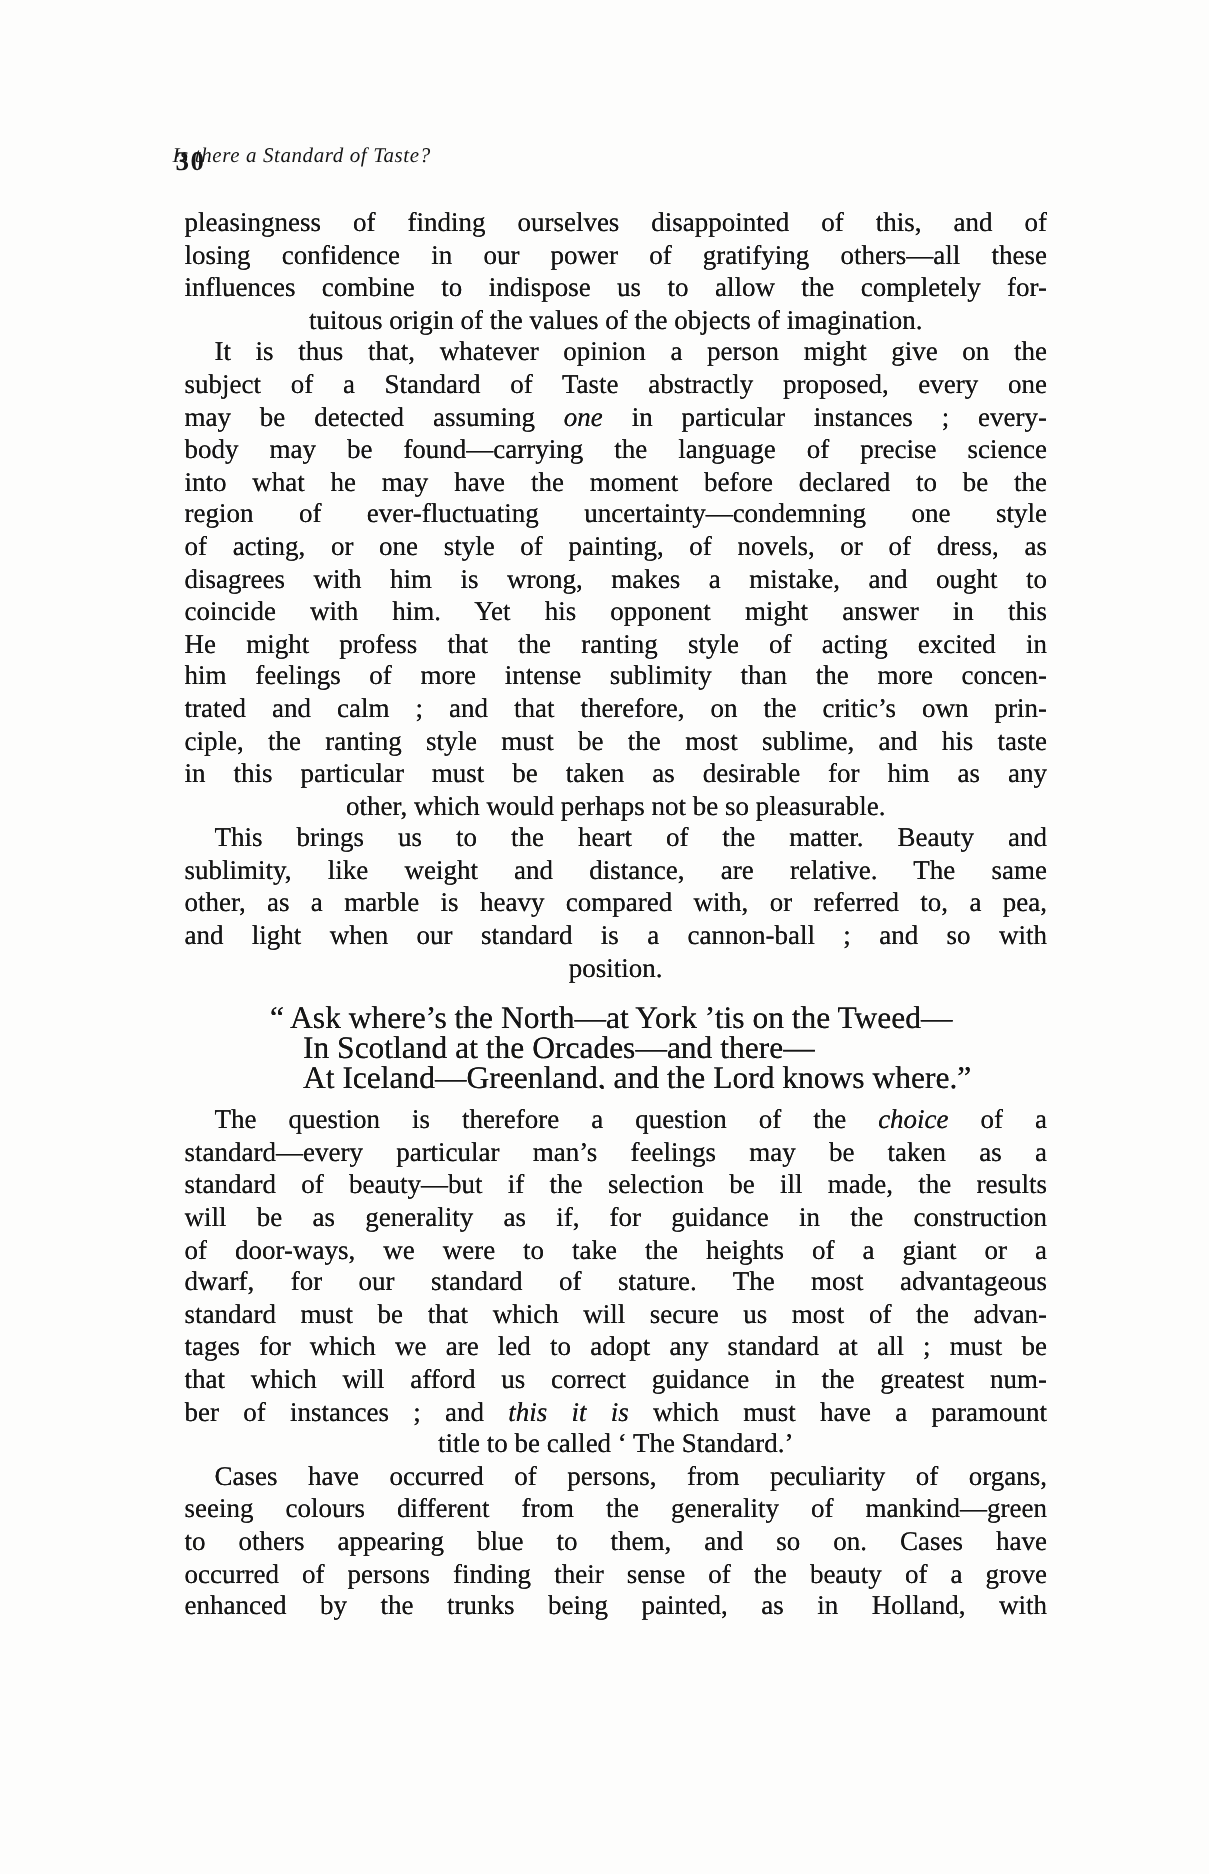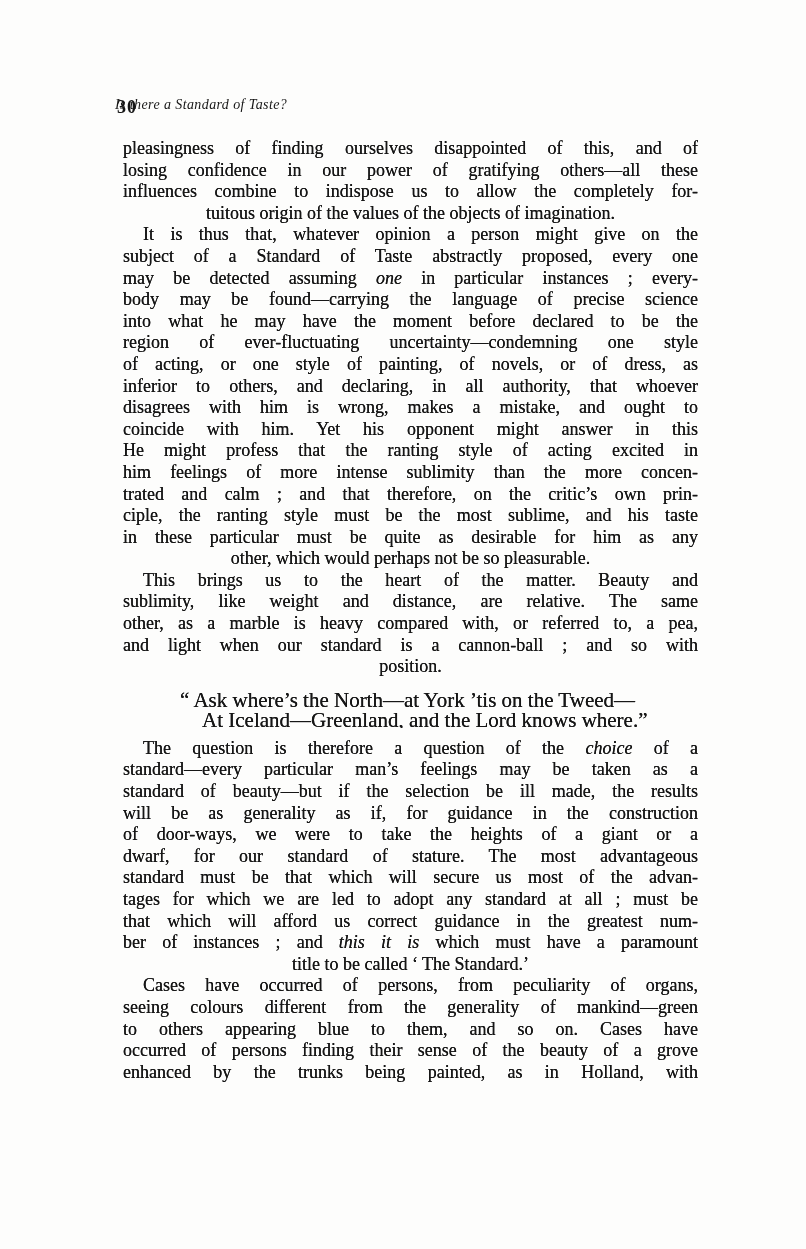--- a/index.html
+++ b/index.html
@@ -96,39 +96,39 @@
         <div class="line nj"><span>tuitous origin of the values of the objects of imagination.</span></div>
       </div>
       <div class="para">
         <div class="line ind"><span>It is thus that, whatever opinion a person might give on the</span></div>
         <div class="line"><span>subject of a Standard of Taste abstractly proposed, every one</span></div>
         <div class="line"><span>may be detected assuming </span><i>one</i><span> in particular instances ; every-</span></div>
         <div class="line"><span>body may be found—carrying the language of precise science</span></div>
         <div class="line"><span>into what he may have the moment before declared to be the</span></div>
         <div class="line"><span>region of ever-fluctuating uncertainty—condemning one style</span></div>
         <div class="line"><span>of acting, or one style of painting, of novels, or of dress, as</span></div>
-        <div class="line"><span>inferior to others, and declaring, in all authority, that whoever</span></div>
         <div class="line"><span>disagrees with him is wrong, makes a mistake, and ought to</span></div>
         <div class="line"><span>coincide with him.  Yet his opponent might answer in this</span></div>
         <div class="line"><span>He might profess that the ranting style of acting excited in</span></div>
         <div class="line"><span>him feelings of more intense sublimity than the more concen-</span></div>
         <div class="line"><span>trated and calm ; and that therefore, on the critic’s own prin-</span></div>
         <div class="line"><span>ciple, the ranting style must be the most sublime, and his taste</span></div>
-        <div class="line"><span>in these particular must be quite as desirable for him as any</span></div>
+        <div class="line"><span>in this particular must be taken as desirable for him as any</span></div>
         <div class="line nj"><span>other, which would perhaps not be so pleasurable.</span></div>
       </div>
       <div class="para">
         <div class="line ind"><span>This brings us to the heart of the matter.  Beauty and</span></div>
         <div class="line"><span>sublimity, like weight and distance, are relative.  The same</span></div>
         <div class="line"><span>other, as a marble is heavy compared with, or referred to, a pea,</span></div>
         <div class="line"><span>and light when our standard is a cannon-ball ;  and so with</span></div>
         <div class="line nj"><span>position.</span></div>
       </div>
       <div class="quote">
         <div class="line"><span>“ Ask where’s the North—at York ’tis on the Tweed—</span></div>
+        <div class="line"><span>In Scotland at the Orcades—and there—</span></div>
         <div class="line"><span>At Iceland—Greenland, and the Lord knows where.”</span></div>
       </div>
       <div class="para">
         <div class="line ind"><span>The question is therefore a question of the </span><i>choice</i><span> of a</span></div>
         <div class="line"><span>standard—every particular man’s feelings may be taken as a</span></div>
         <div class="line"><span>standard of beauty—but if the selection be ill made, the results</span></div>
         <div class="line"><span>will be as generality as if, for guidance in the construction</span></div>
         <div class="line"><span>of door-ways, we were to take the heights of a giant or a</span></div>
         <div class="line"><span>dwarf, for our standard of stature.  The most advantageous</span></div>
         <div class="line"><span>standard must be that which will secure us most of the advan-</span></div>

